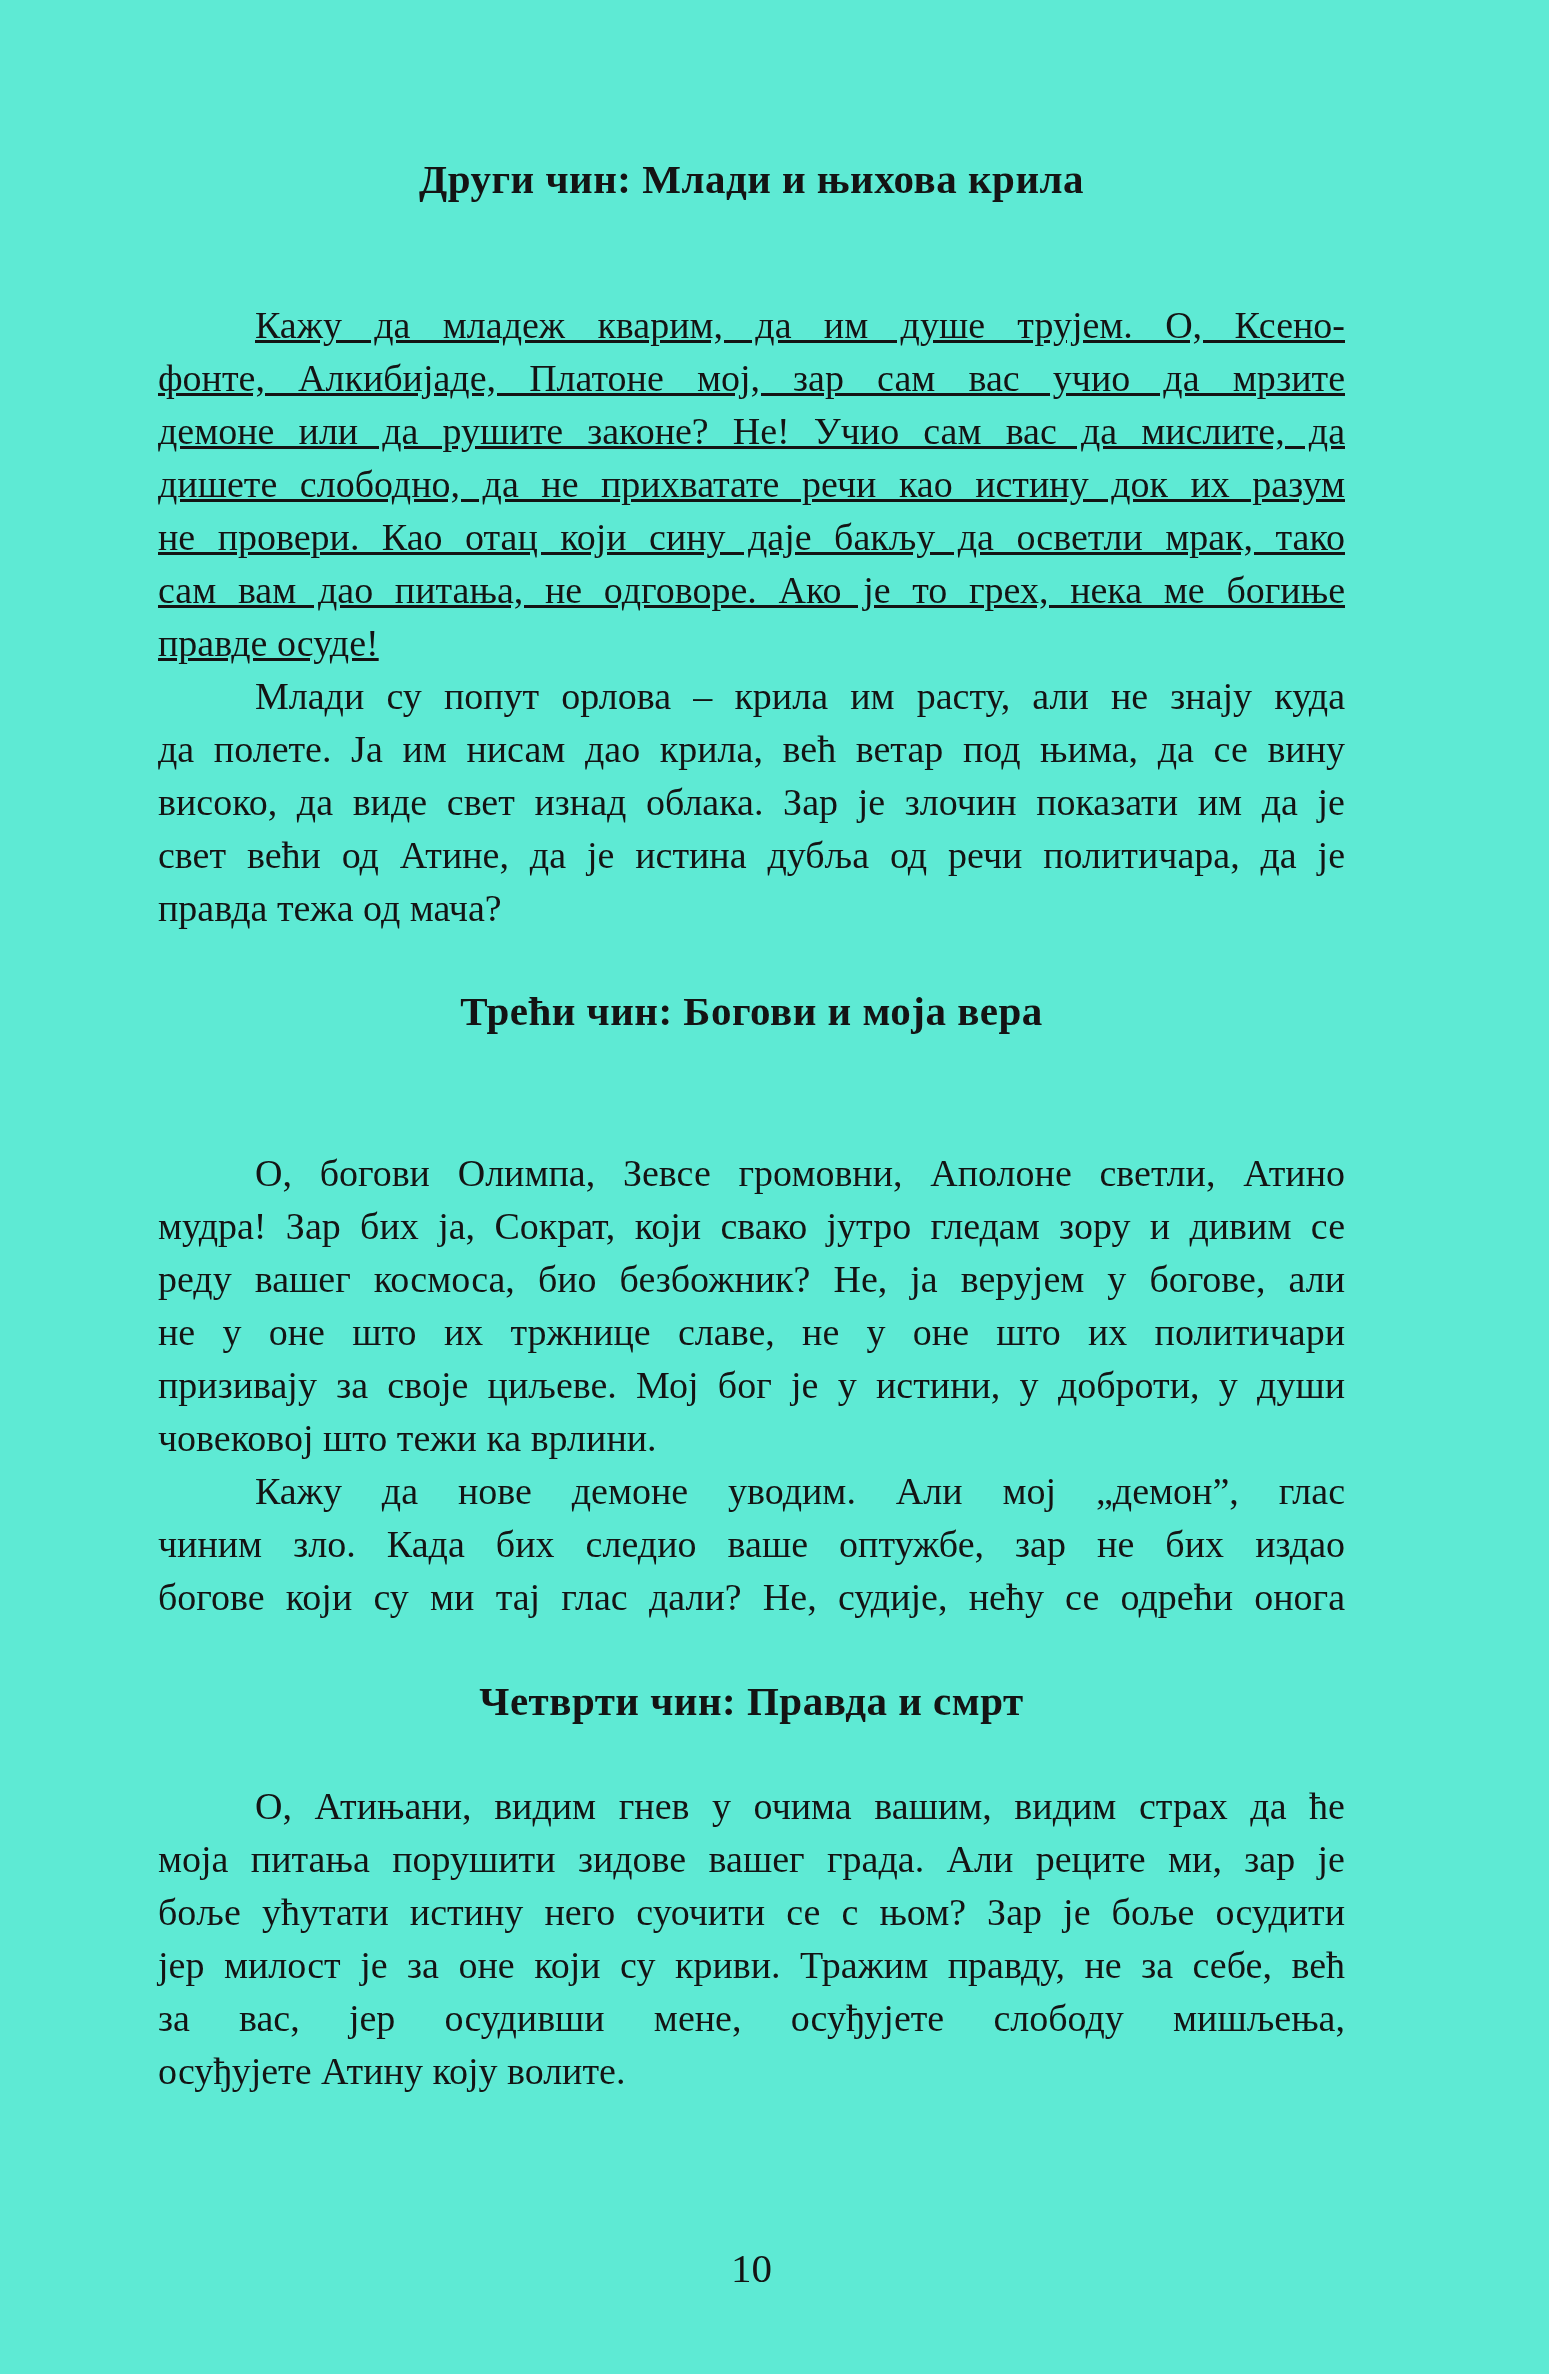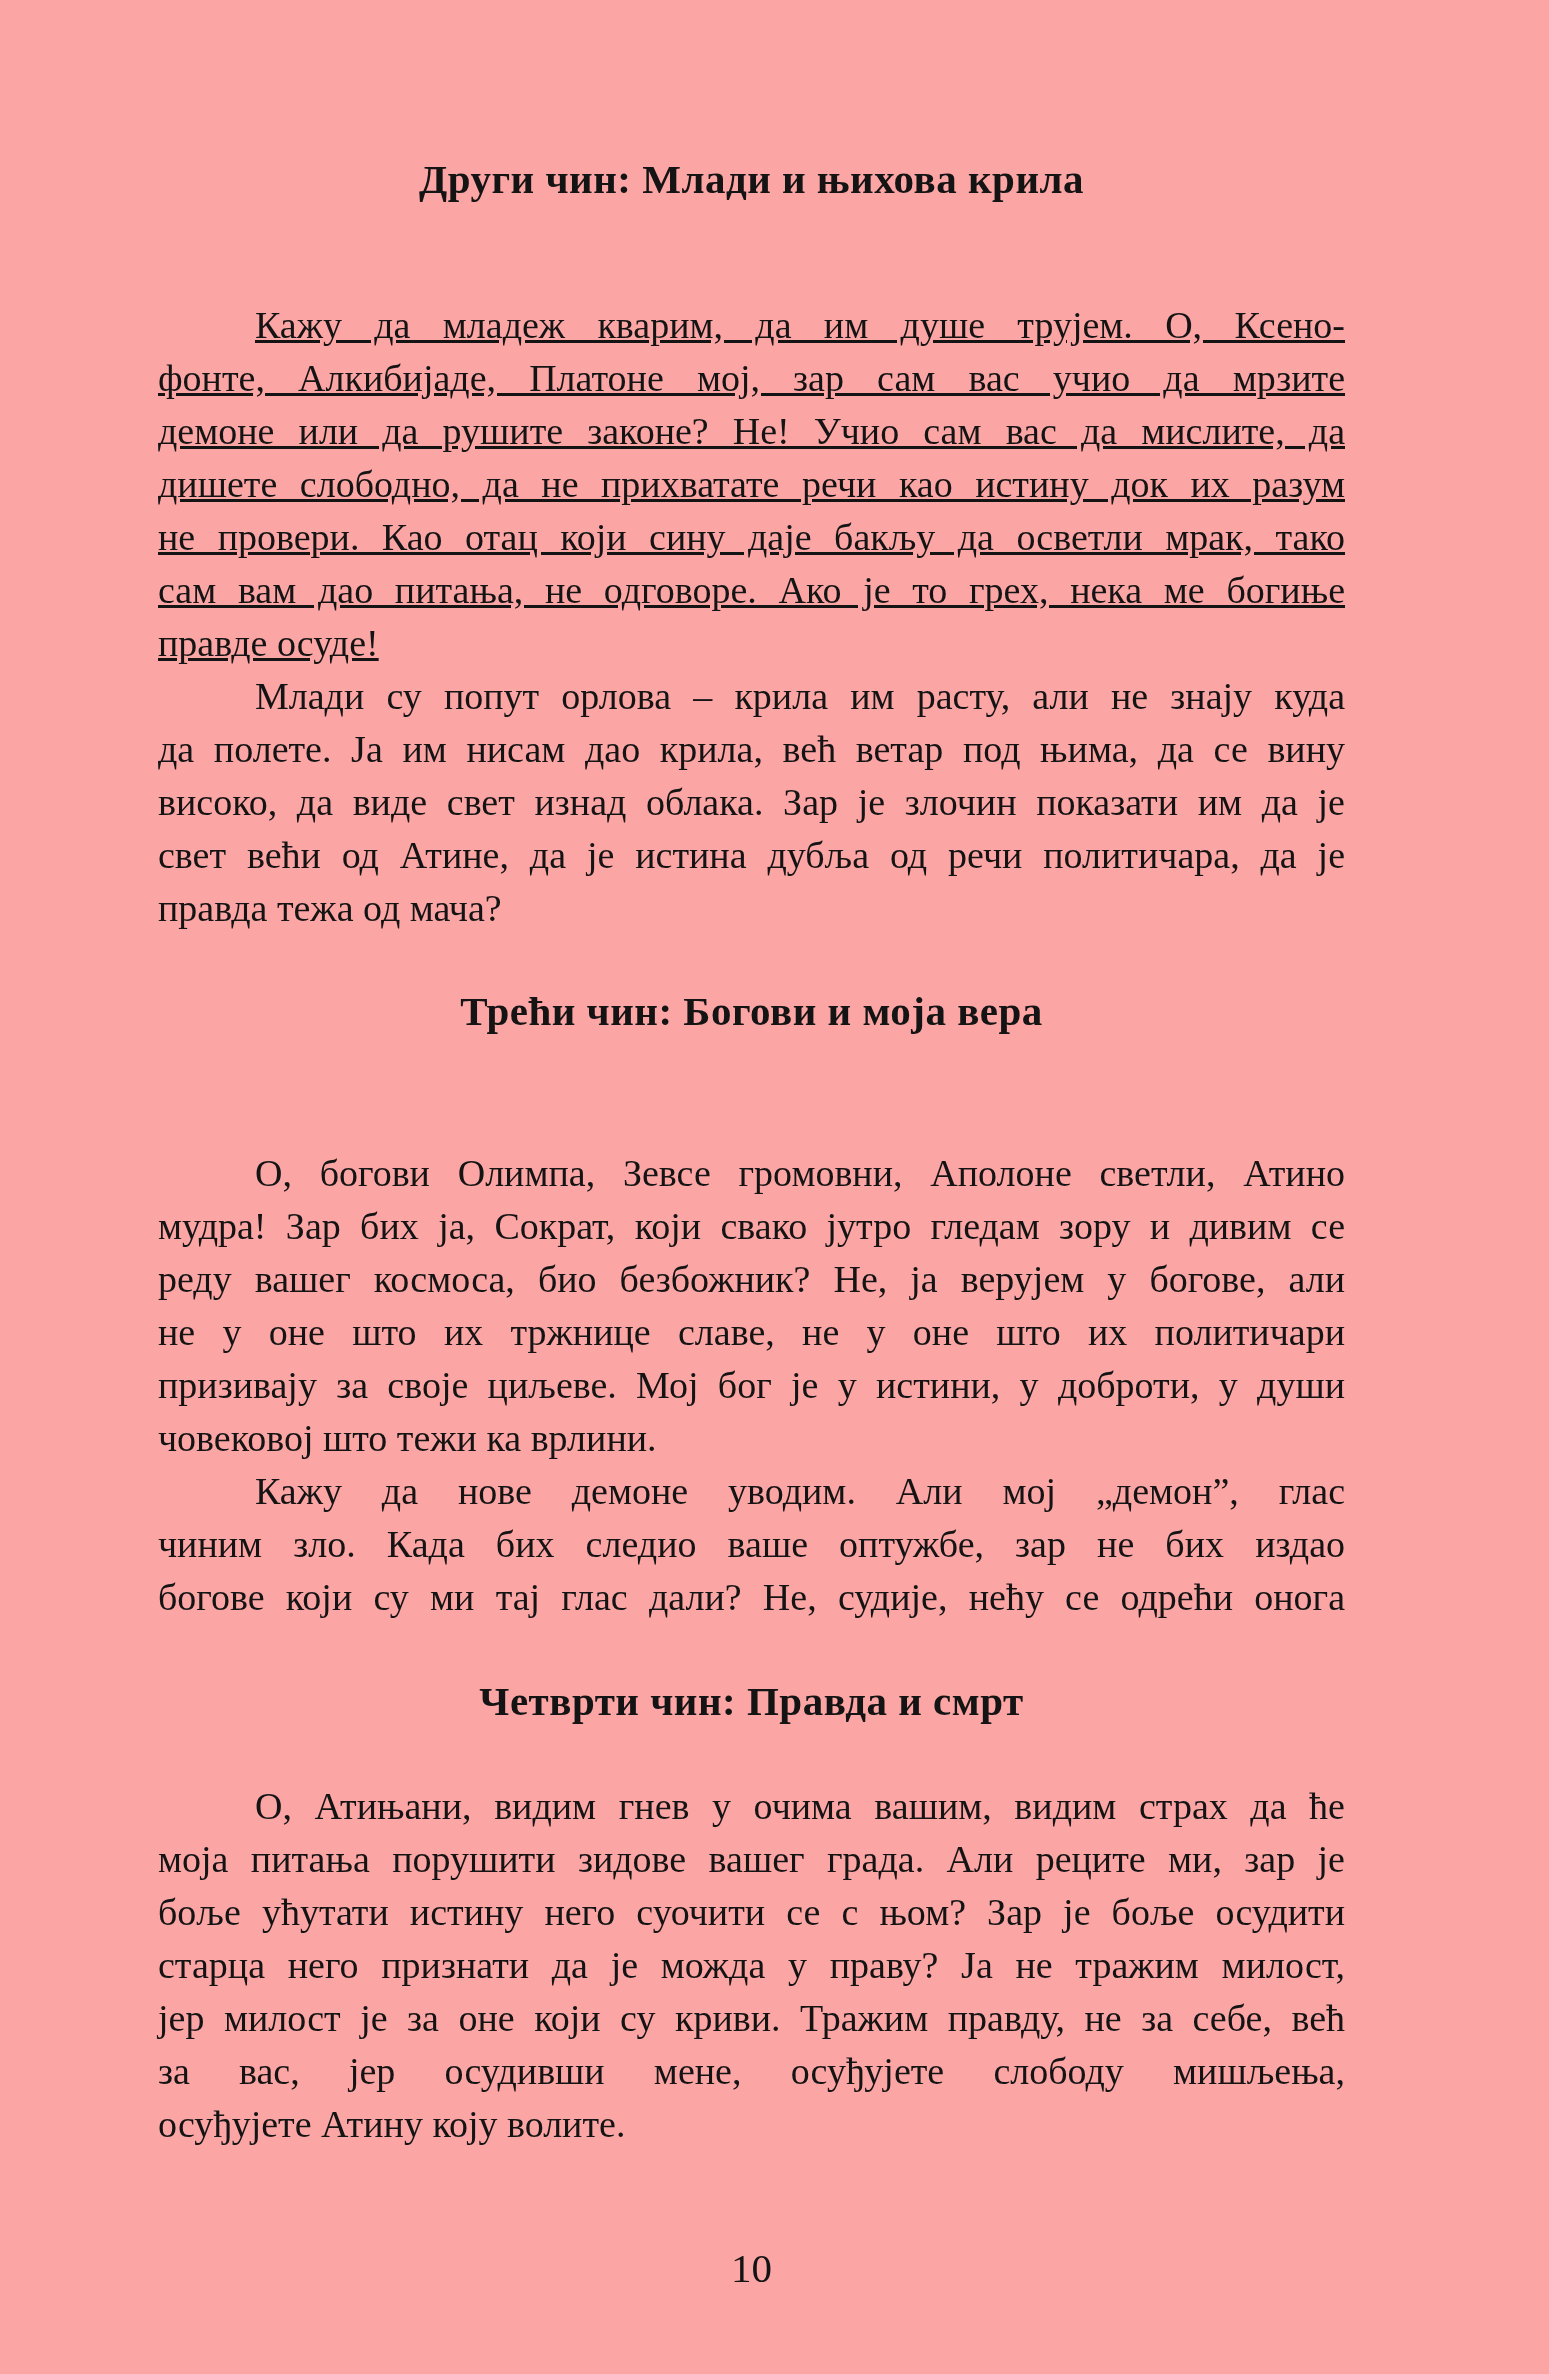--- a/index.html
+++ b/index.html
@@ -4,21 +4,21 @@
 <style>
   html, body {
     margin: 0;
     padding: 0;
     background: #ffffff;
   }
   .page {
     position: relative;
     width: 1549px;
     height: 2375px;
-    background: #fca5a5;
+    background: #5eead4;
     font-family: "Liberation Serif", "DejaVu Serif", serif;
     color: #141414;
     overflow: hidden;
   }
   .text-block {
     position: absolute;
     left: 158px;
     top: 0;
     width: 1187px;
   }
@@ -86,21 +86,20 @@
       <div class="para" style="margin-top: 0px;">
         <div class="line first">Кажу да нове демоне уводим. Али мој „демон”, глас</div>
         <div class="line">чиним зло. Када бих следио ваше оптужбе, зар не бих издао</div>
         <div class="line">богове који су ми тај глас дали? Не, судије, нећу се одрећи онога</div>
       </div>
       <div class="heading" style="margin-top: 51px;">Четврти чин: Правда и смрт</div>
       <div class="para" style="margin-top: 52px;">
         <div class="line first">О, Атињани, видим гнев у очима вашим, видим страх да ће</div>
         <div class="line">моја питања порушити зидове вашег града. Али реците ми, зар је</div>
         <div class="line">боље ућутати истину него суочити се с њом? Зар је боље осудити</div>
-        <div class="line">старца него признати да је можда у праву? Ја не тражим милост,</div>
         <div class="line">јер милост је за оне који су криви. Тражим правду, не за себе, већ</div>
         <div class="line">за вас, јер осудивши мене, осуђујете слободу мишљења,</div>
         <div class="line last">осуђујете Атину коју волите.</div>
       </div>
     </div>
   <div class="page-number">10</div>
 </div>
 
 
 </body></html>

